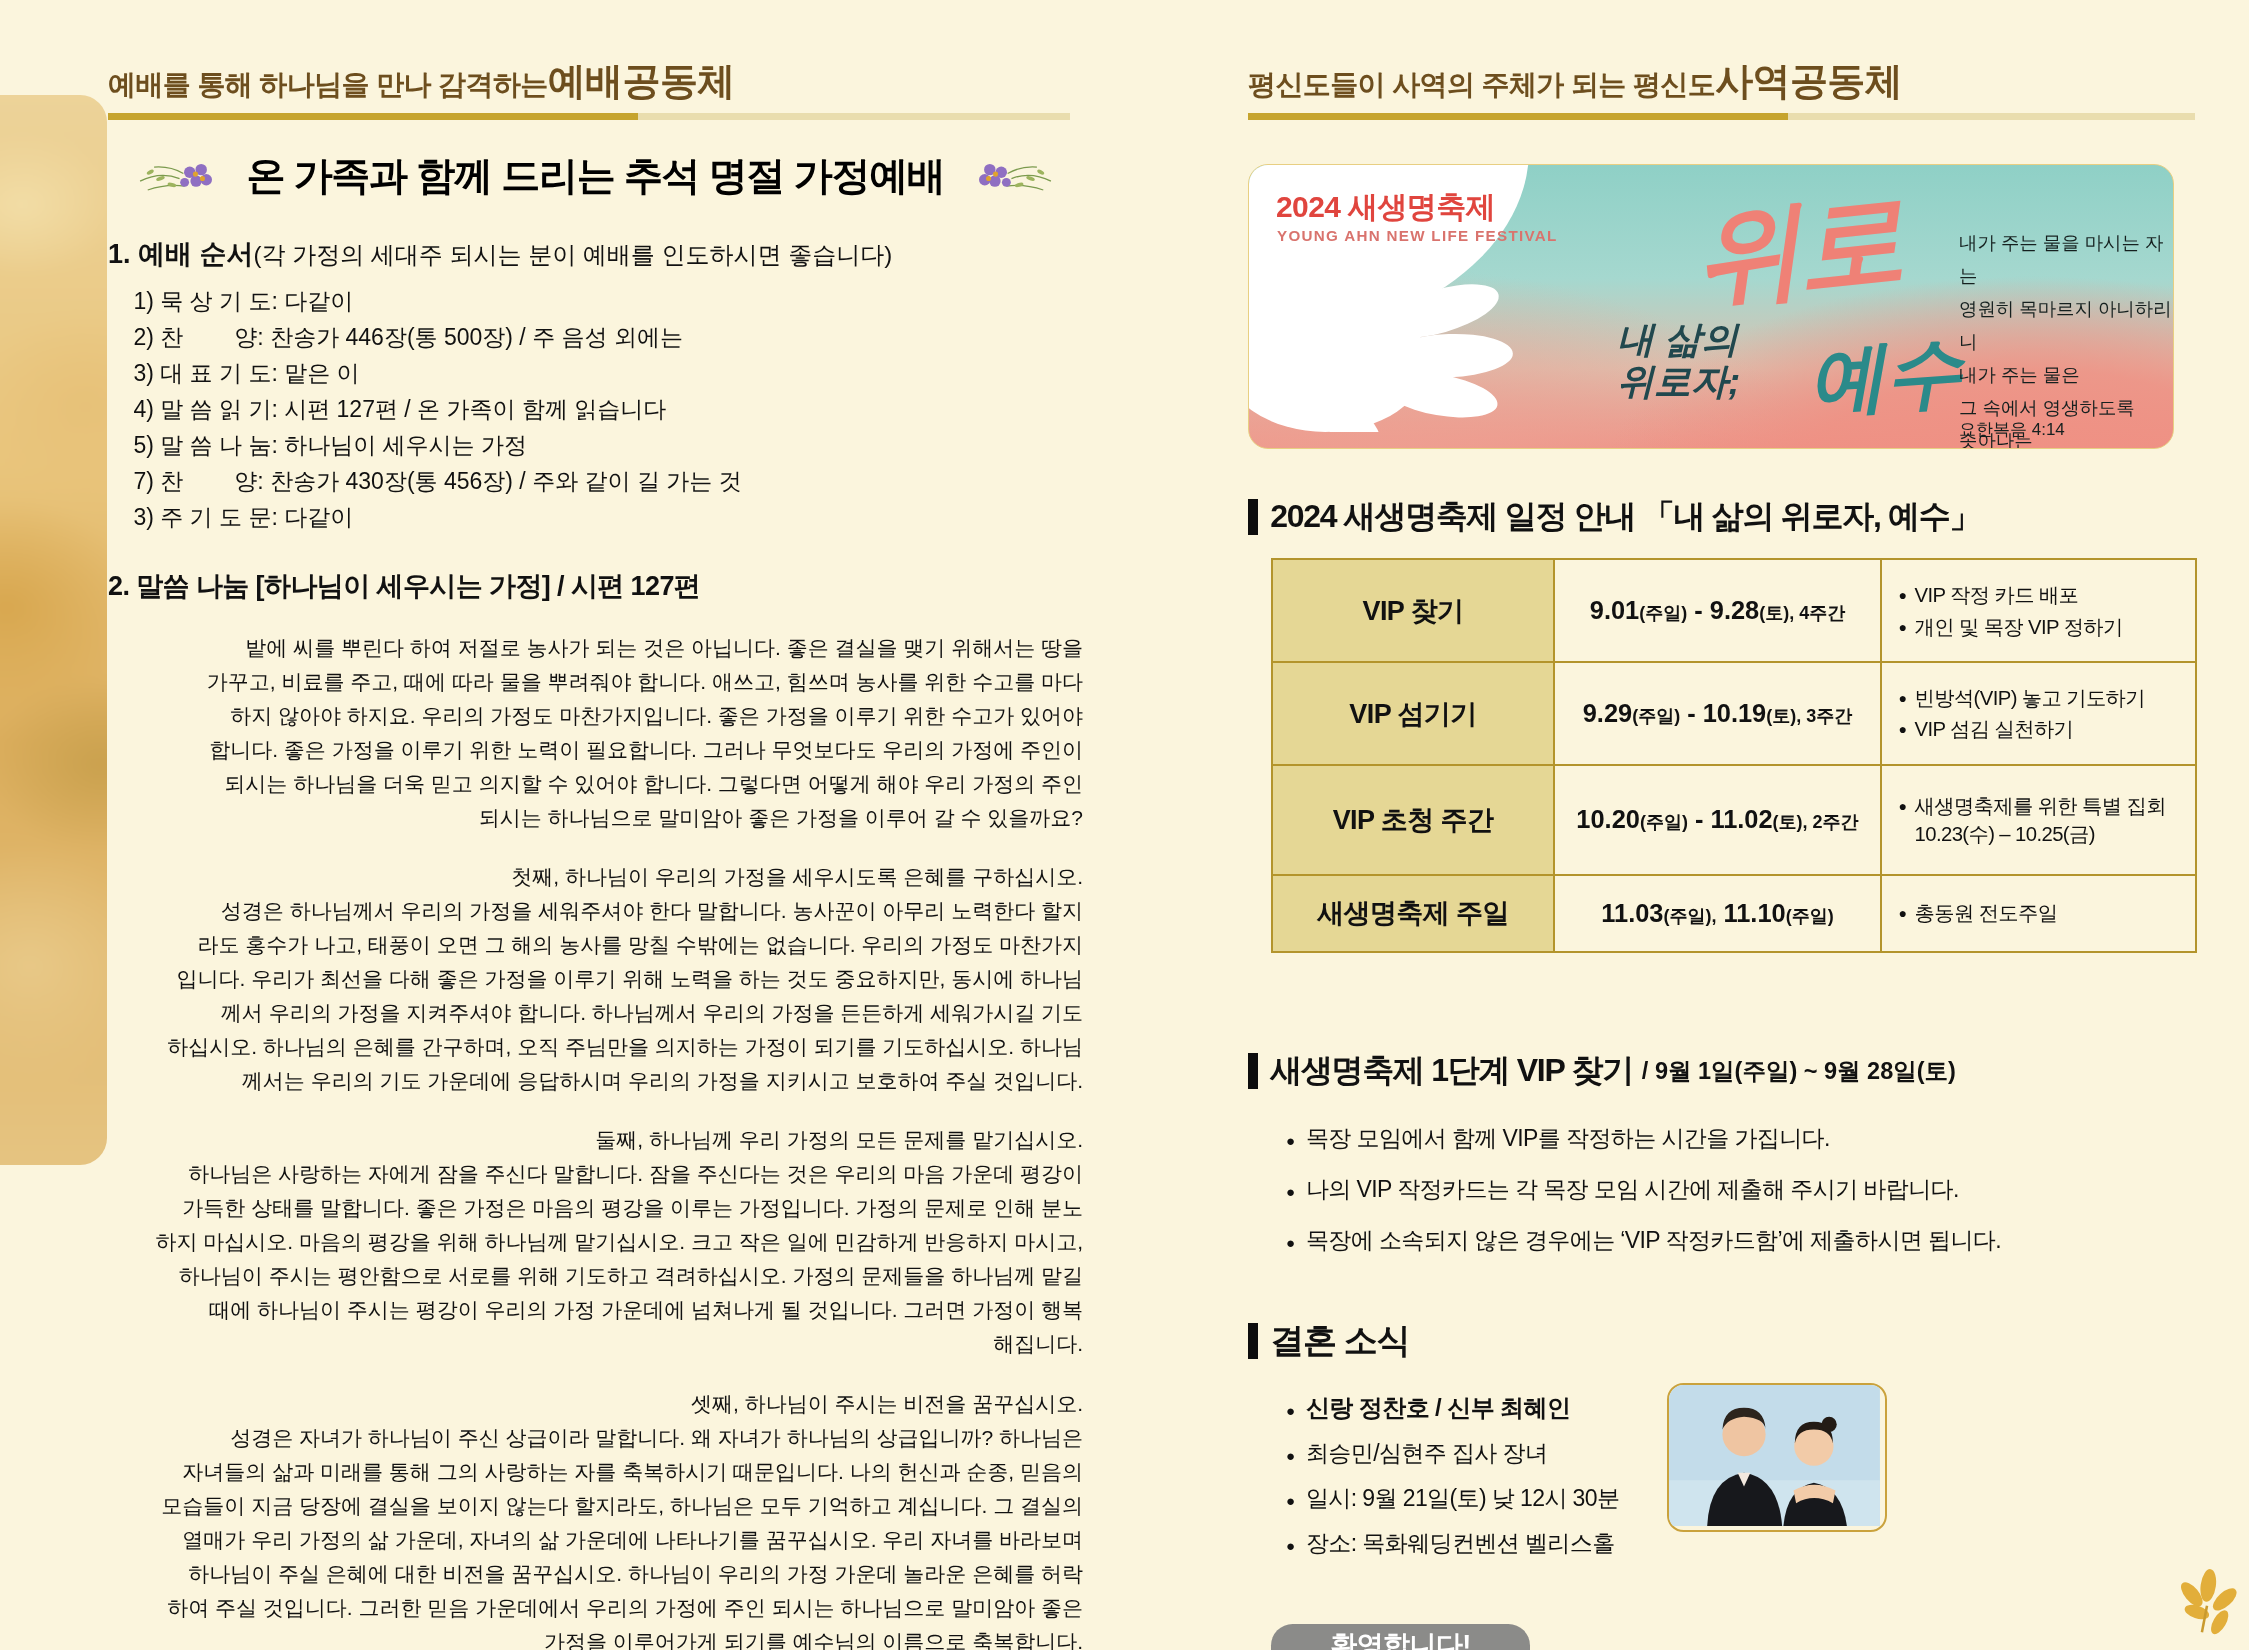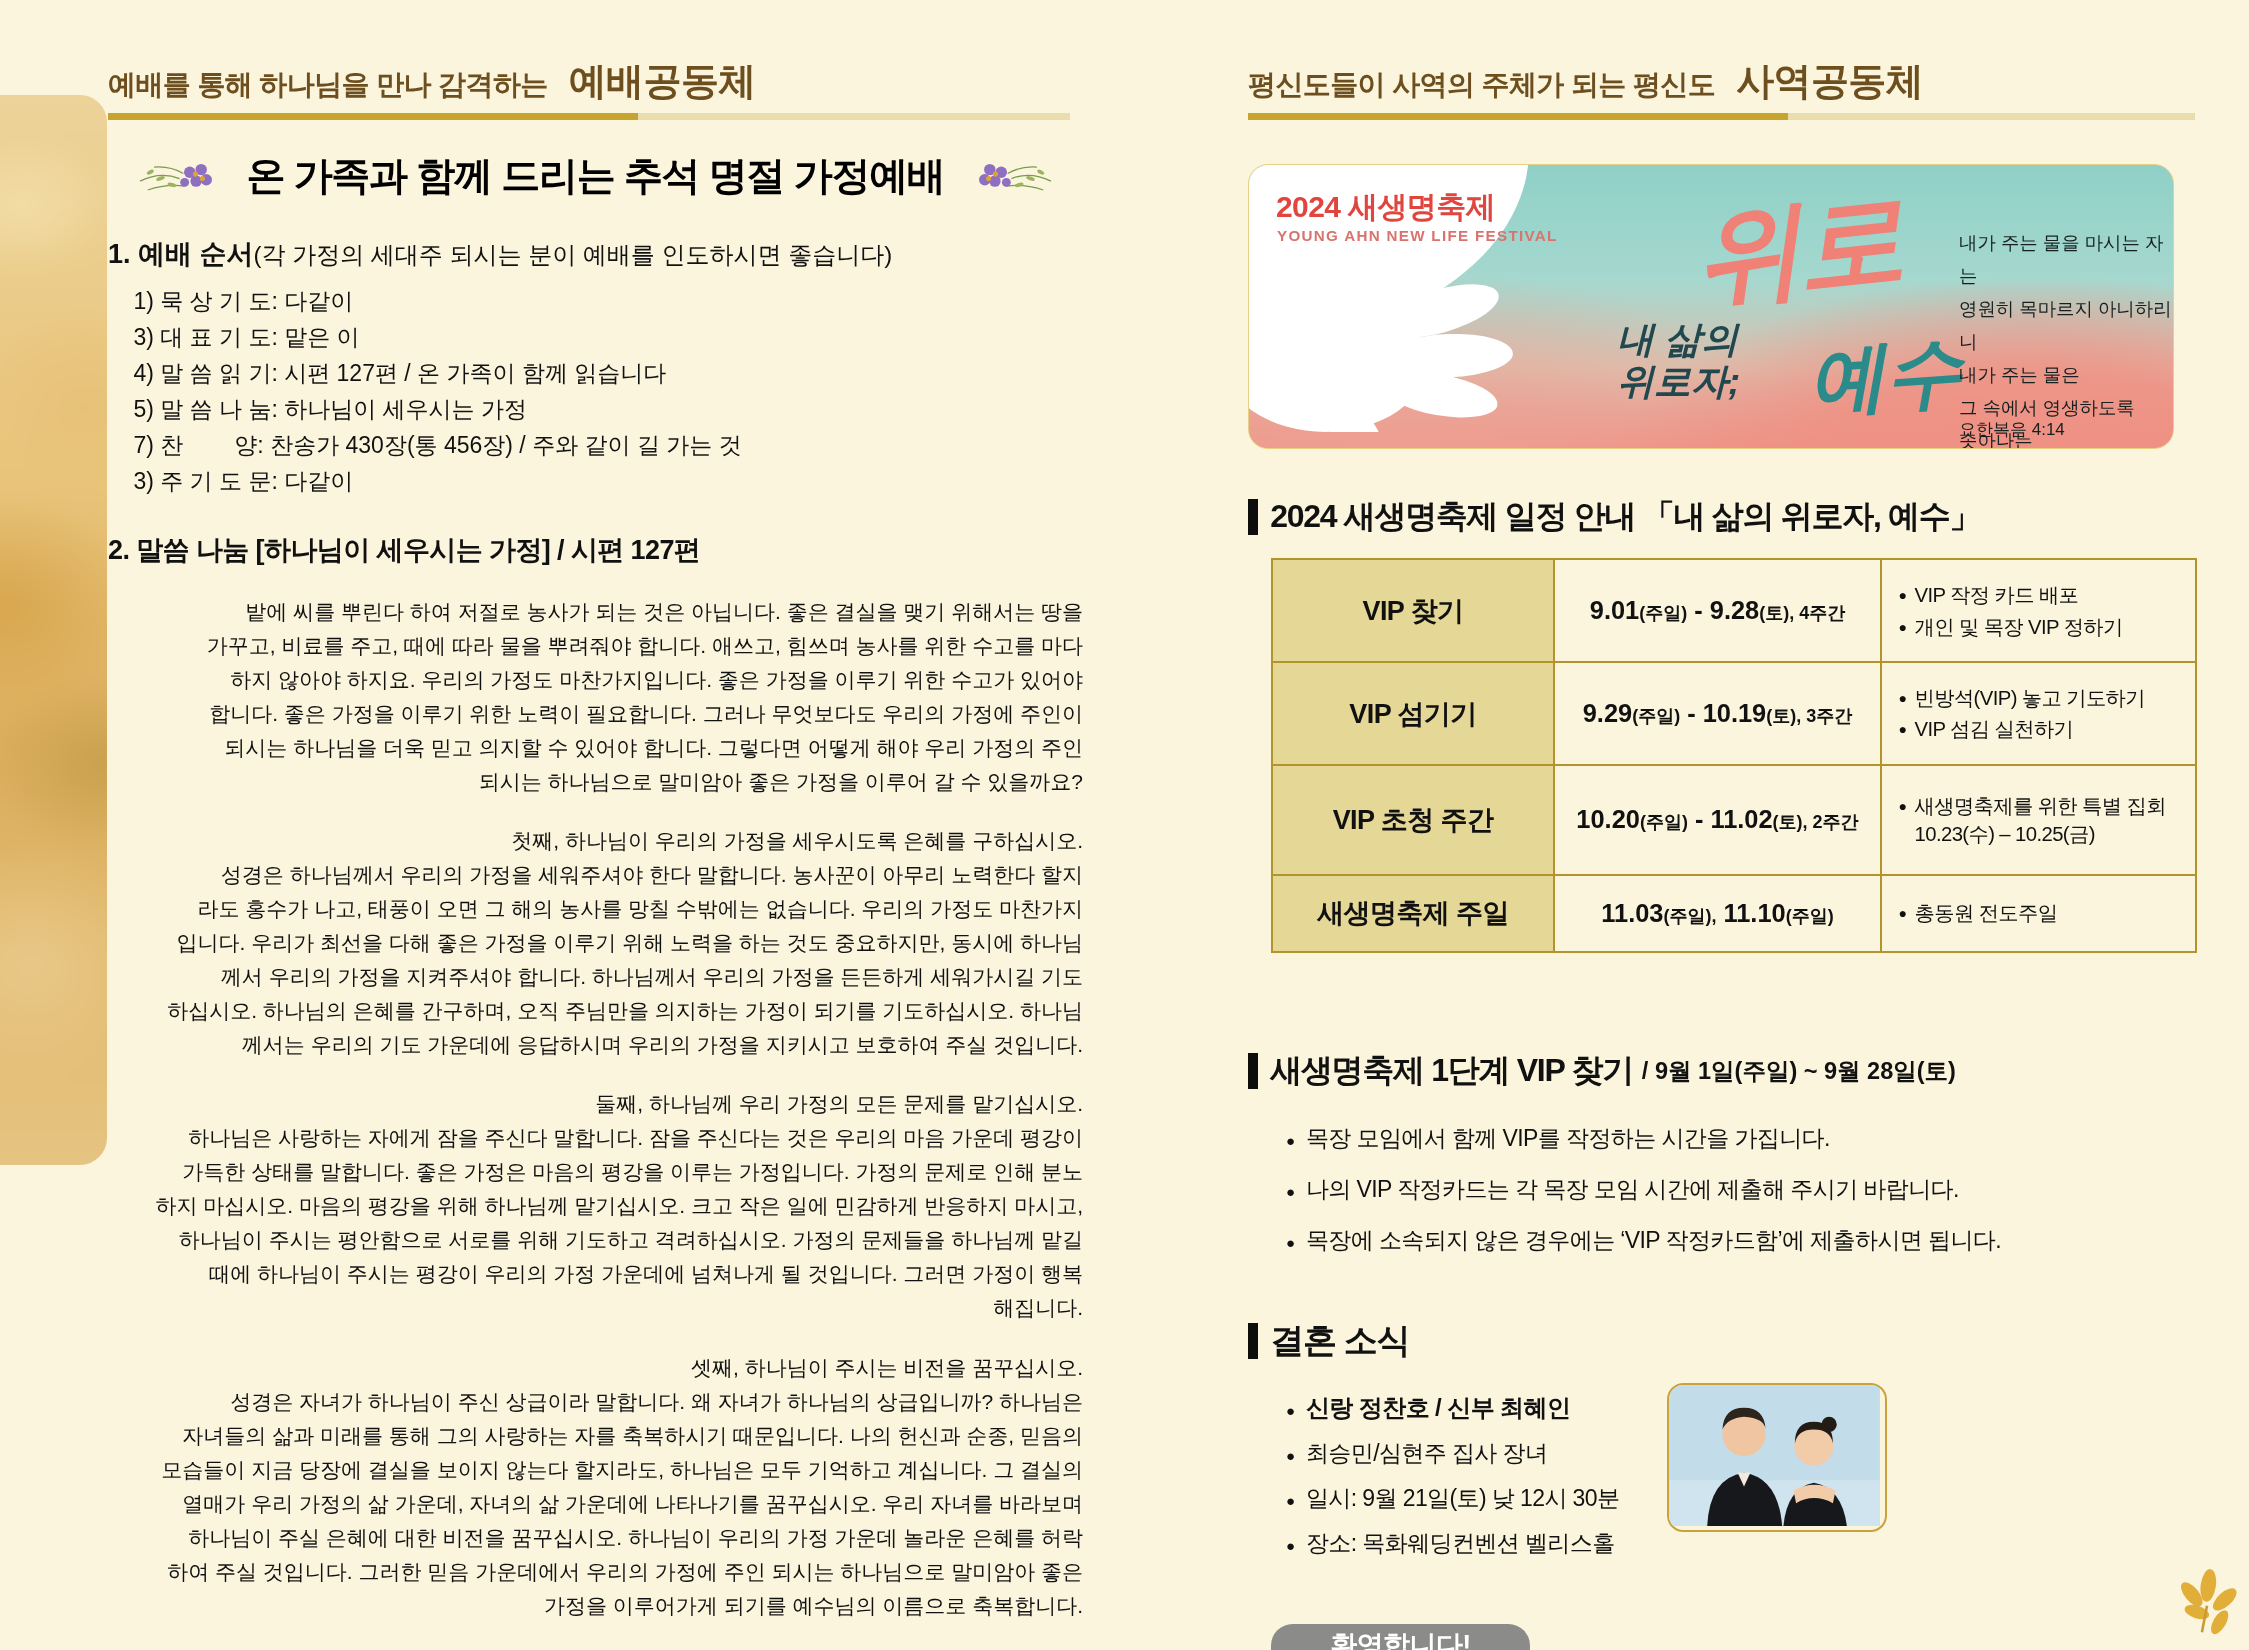--- a/index.html
+++ b/index.html
@@ -23,21 +23,21 @@
       radial-gradient(165px 127px at 80% 62%, #caa14e 0%, rgba(202,161,78,0) 70%),
       radial-gradient(191px 165px at 35% 80%, #e8c887 0%, rgba(232,200,135,0) 72%),
       linear-gradient(180deg,#edd49b 0%,#e9c57c 35%,#dcae5d 60%,#e6c583 100%);
     filter:blur(6.4px);
   }
   
   .col{position:absolute;top:56px;}
   .col-left{left:108px;width:975px;}
   .col-right{left:1248px;width:953px;}
   
-  .col-header{display:flex;align-items:baseline;gap:21px;color:#6d4e1e;white-space:nowrap;}
+  .col-header{display:flex;align-items:baseline;gap:0;color:#6d4e1e;white-space:nowrap;}
   .hdr-pre{font-size:28px;font-weight:700;letter-spacing:-0.6px;}
   .hdr-em{font-size:38px;font-weight:800;letter-spacing:-0.6px;}
   .rule{display:flex;height:7px;margin-top:6.4px;}
   .rule .dark{background:#c6a42e;}
   .rule .light{background:#e9ddae;}
   .col-left .rule .dark{width:530px;}
   .col-left .rule .light{width:432px;}
   .col-right .rule .dark{width:540px;}
   .col-right .rule .light{width:407px;}
   
@@ -188,20 +188,21 @@
         </g>
     </svg>
   </div>
 
   <p class="order-head">
     <b>1. 예배 순서</b><span>(각 가정의 세대주 되시는 분이 예배를 인도하시면 좋습니다)</span>
   </p>
 
   <ul class="order-list">
     <li>1) 묵 상 기 도: 다같이</li>
+    <li>2) 찬        양: 찬송가 446장(통 500장) / 주 음성 외에는</li>
     <li>3) 대 표 기 도: 맡은 이</li>
     <li>4) 말 씀 읽 기: 시편 127편 / 온 가족이 함께 읽습니다</li>
     <li>5) 말 씀 나 눔: 하나님이 세우시는 가정</li>
     <li>7) 찬        양: 찬송가 430장(통 456장) / 주와 같이 길 가는 것</li>
     <li>3) 주 기 도 문: 다같이</li>
   </ul>
 
   <h2 class="sermon-head">2. 말씀 나눔 [하나님이 세우시는 가정] / 시편 127편</h2>
 
   <div class="para para1">

